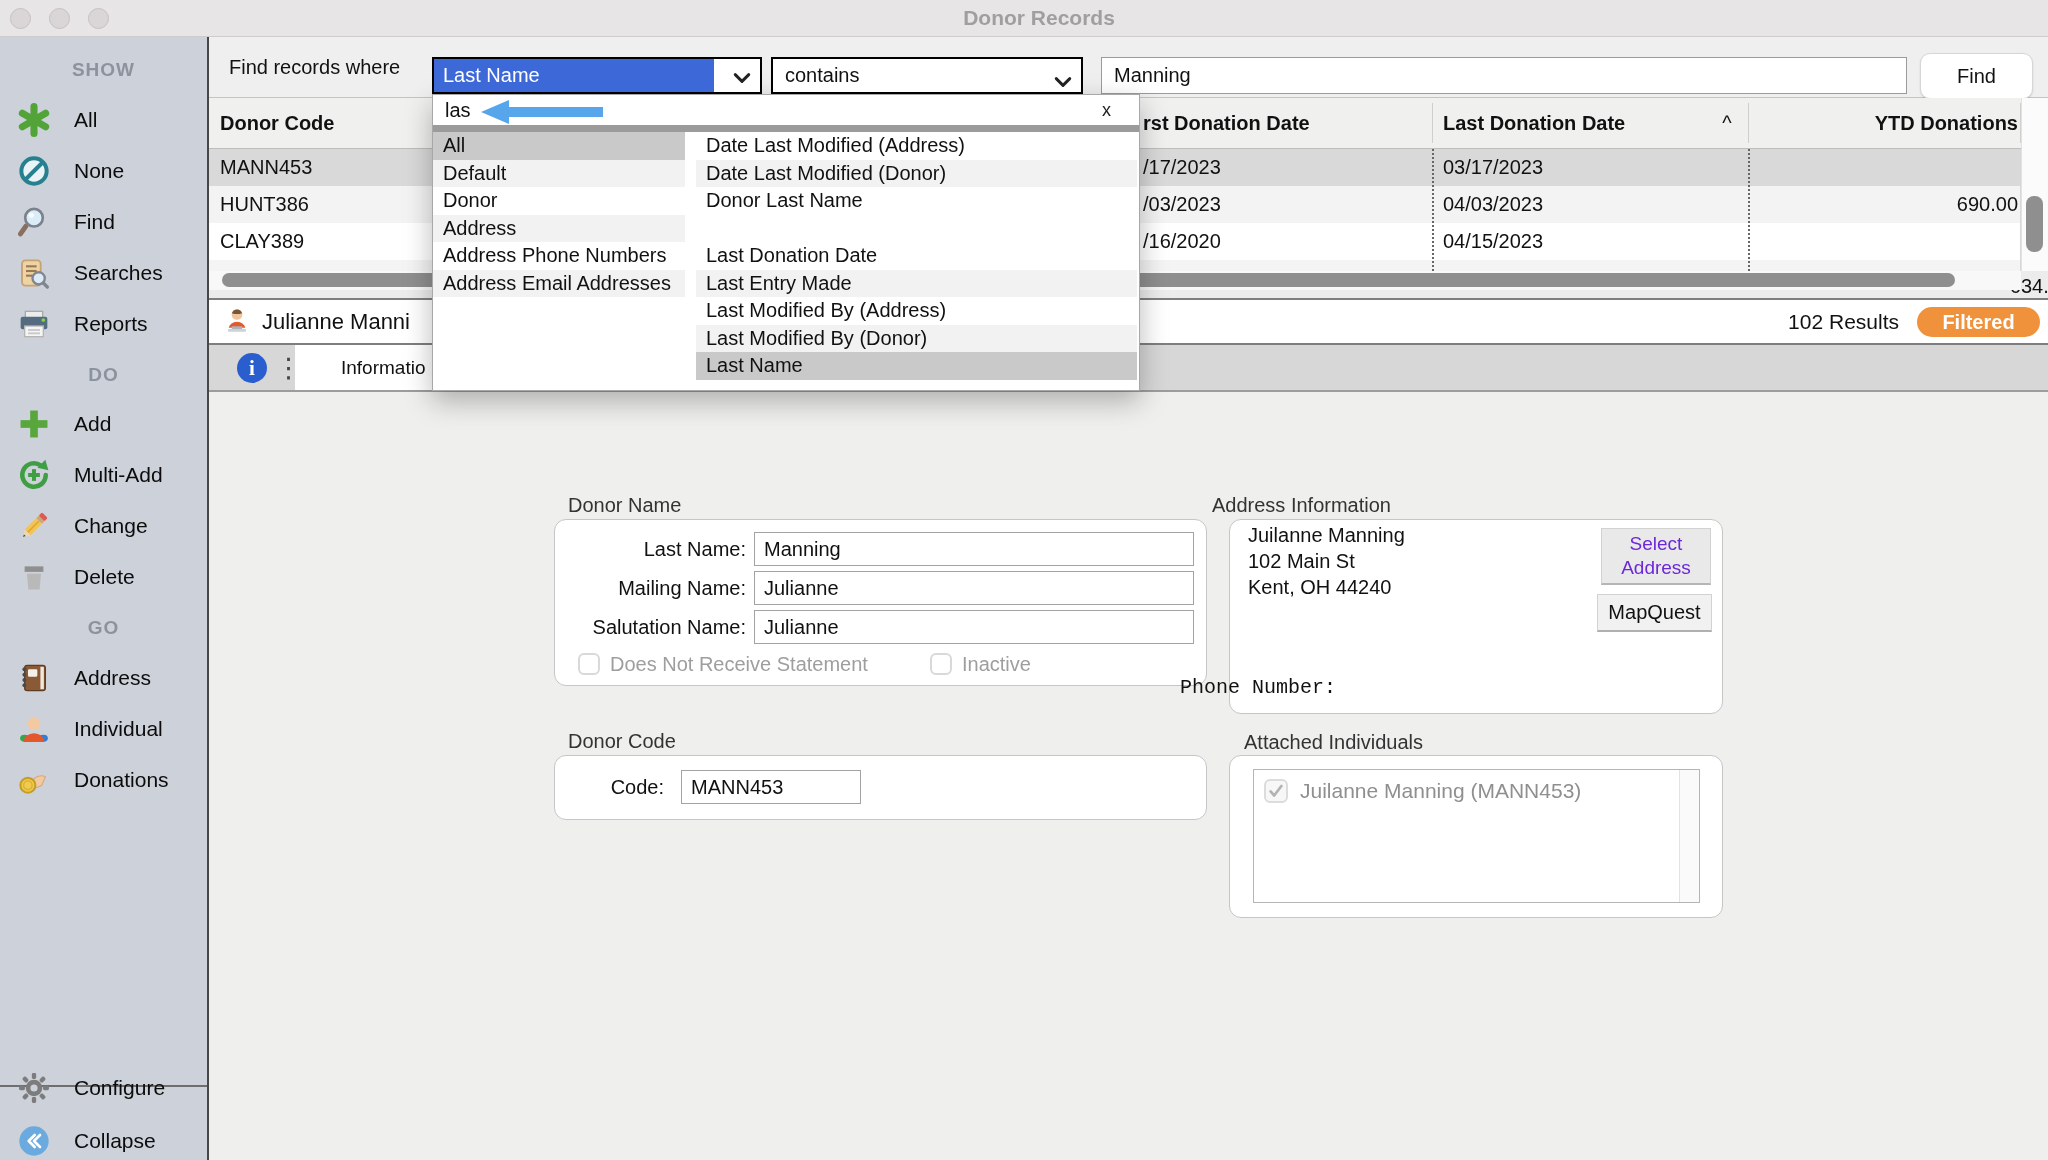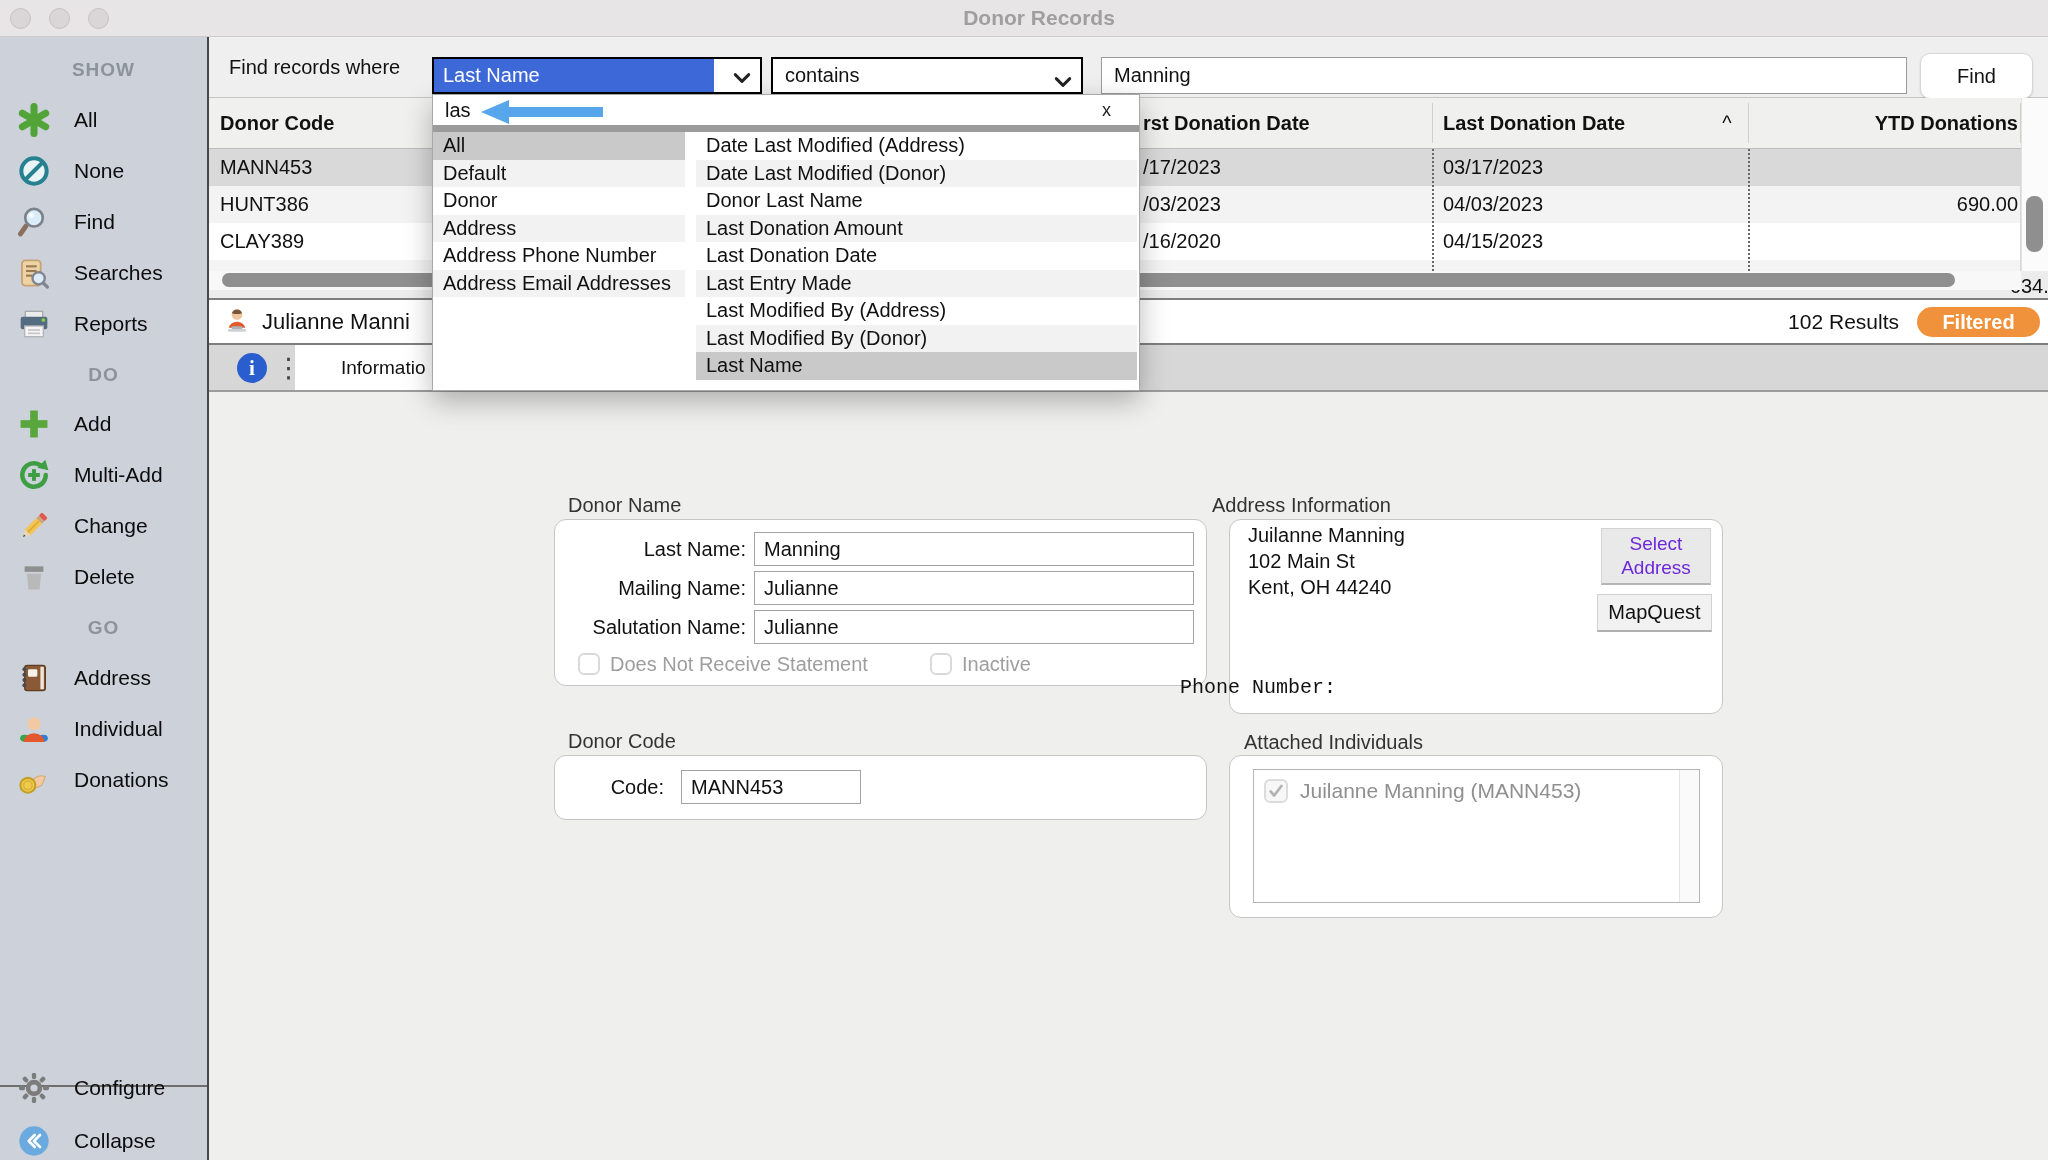--- a/index.html
+++ b/index.html
@@ -411,27 +411,26 @@
           <polygon points="0,12 28,0 28,7 122,7 122,17 28,17 28,24" fill="#57a5ea"></polygon>
         </svg>
     </span>
     <div id="dd-x">x</div>
     <div id="dd-band"></div>
 
     <div class="dd-row dd-l r-sel" style="top:37px;">All</div>
     <div class="dd-row dd-l r-alt" style="top:64.5px;">Default</div>
     <div class="dd-row dd-l" style="top:92px;">Donor</div>
     <div class="dd-row dd-l r-alt" style="top:119.5px;">Address</div>
-    <div class="dd-row dd-l" style="top:147px;">Address Phone Number</div>
+    <div class="dd-row dd-l" style="top:147px;">Address Phone Numbers</div>
     <div class="dd-row dd-l r-alt" style="top:174.5px;">Address Email Addresses</div>
 
     <div class="dd-row dd-r" style="top:37px;">Date Last Modified (Address)</div>
     <div class="dd-row dd-r" style="top:92px;">Donor Last Name</div>
     <div class="dd-row dd-r r-alt" style="top:64.5px;">Date Last Modified (Donor)</div>
-    <div class="dd-row dd-r r-alt" style="top:119.5px;">Last Donation Amount</div>
     <div class="dd-row dd-r" style="top:147px;">Last Donation Date</div>
     <div class="dd-row dd-r r-alt" style="top:174.5px;">Last Entry Made</div>
     <div class="dd-row dd-r" style="top:202px;">Last Modified By (Address)</div>
     <div class="dd-row dd-r r-alt" style="top:229.5px;">Last Modified By (Donor)</div>
     <div class="dd-row dd-r r-sel" style="top:257px;">Last Name</div>
   </div>
 
 </div>
 
 </body></html>

